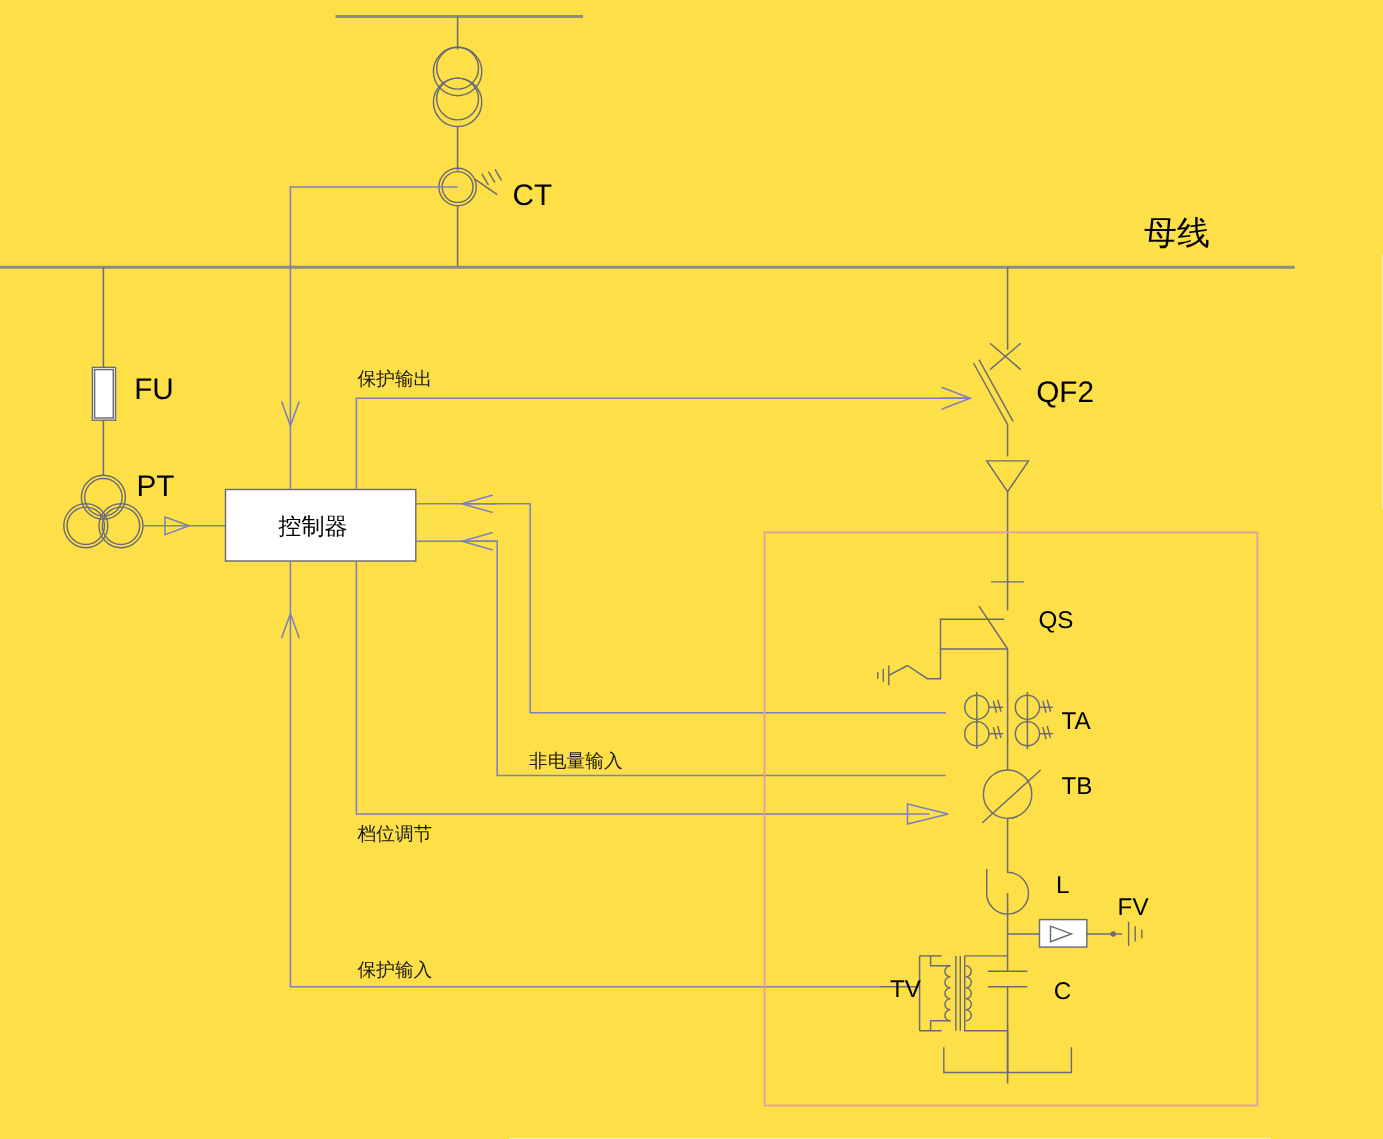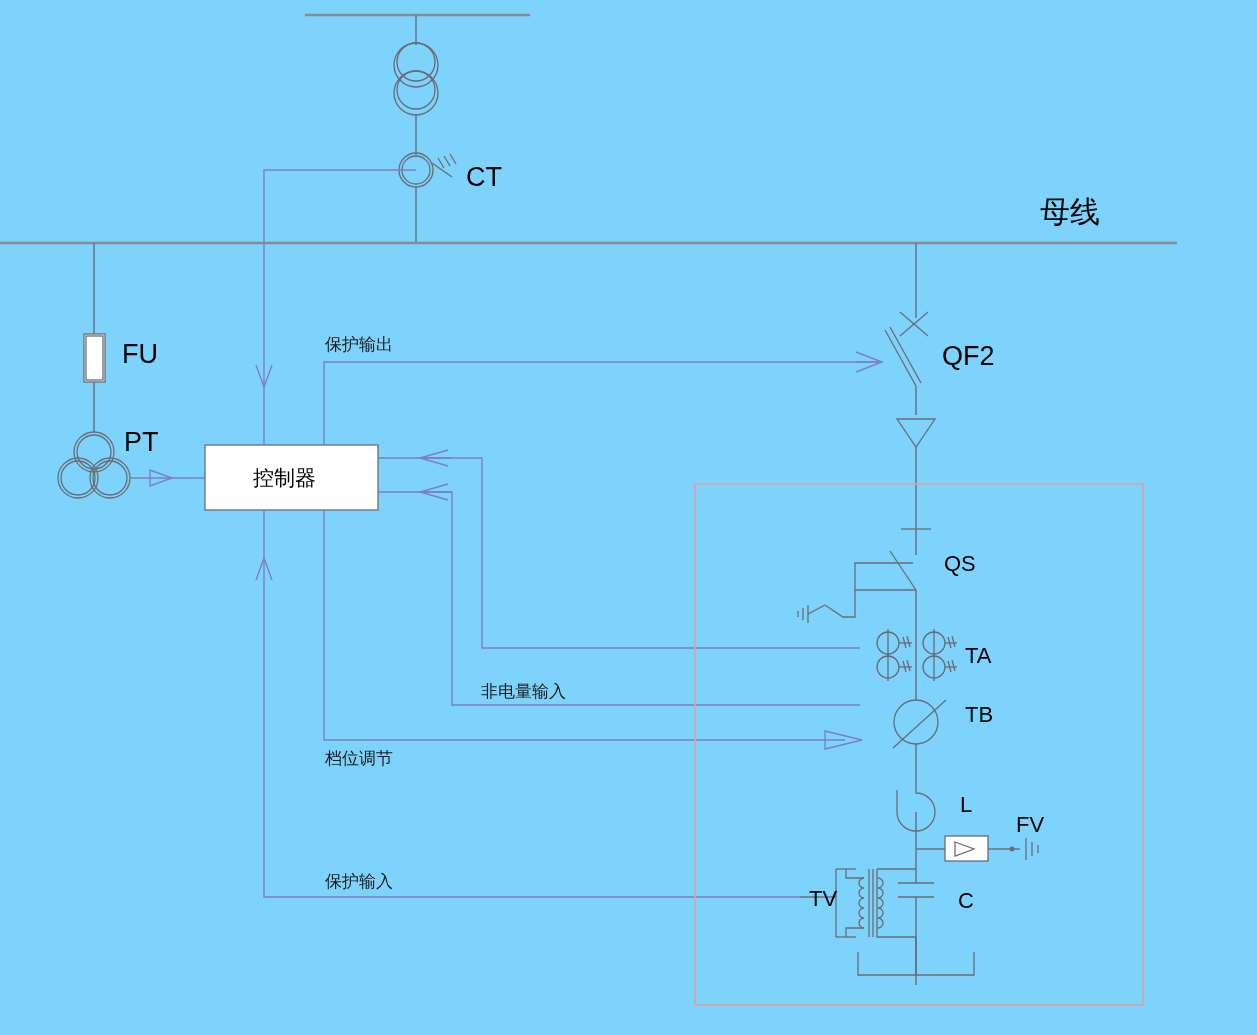--- a/index.html
+++ b/index.html
@@ -7,21 +7,21 @@
     padding: 0;
     background: #ffffff;
   }
   body {
     font-family: "Liberation Sans", "DejaVu Sans", sans-serif;
   }
   #canvas {
     position: relative;
     width: 1257px;
     height: 1035px;
-    background: #7dd3fc;
+    background: #fde047;
     overflow: hidden;
   }
   svg#diagram {
     position: absolute;
     left: 0;
     top: 0;
     width: 1257px;
     height: 1035px;
   }
   .wire { stroke: #6b6b73; stroke-width: 1.4; fill: none; }

